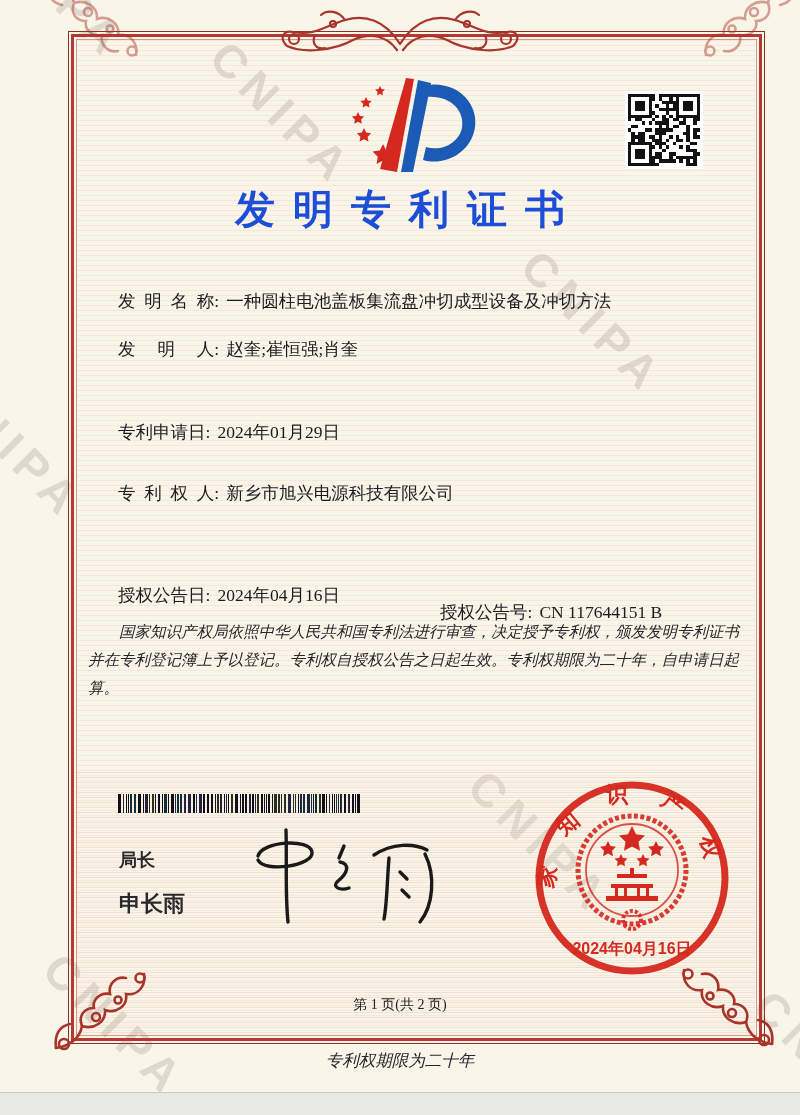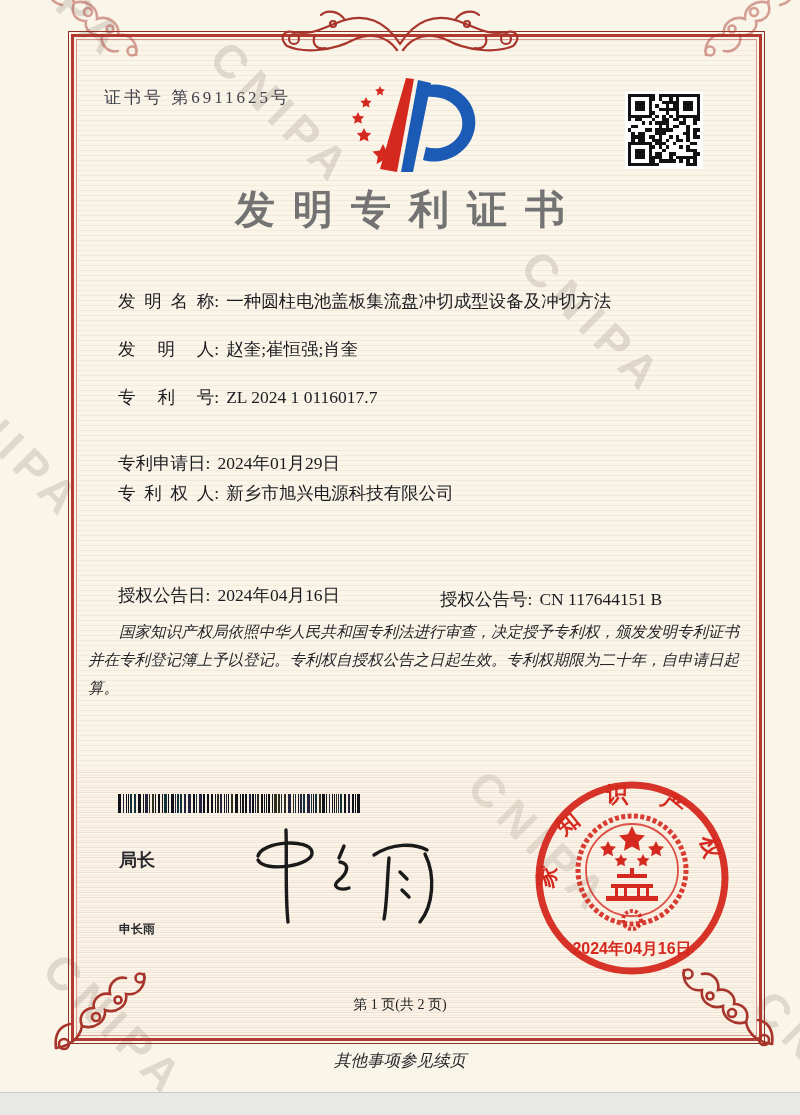--- a/index.html
+++ b/index.html
@@ -31,46 +31,46 @@
   .orn-bl{left:50px;top:960px;}
   .orn-br{left:678px;top:956px;transform:scaleX(-1);}
   .orn-tl{left:42px;top:-26px;transform:scaleY(-1);opacity:.45;}
   .orn-tr{left:700px;top:-26px;transform:scale(-1,-1);opacity:.45;}
 
   
   .cert-no{position:absolute;left:104px;top:86px;font-size:17px;color:#3f3f4a;letter-spacing:3px;}
   .logo{position:absolute;left:333px;top:72px;}
   .qr{position:absolute;left:625px;top:91px;width:78px;height:78px;background:#fff;padding:3px;box-sizing:border-box;}
   .title{position:absolute;left:0;right:0;top:182px;text-align:center;font-size:40px;font-weight:bold;
-         color:#737373;letter-spacing:18px;text-indent:18px;}
+         color:#1d4ed8;letter-spacing:18px;text-indent:18px;}
 
   
   .row{position:absolute;left:118px;font-size:17.5px;color:#1b1b20;}
   .lbl{white-space:pre;}
   .val{margin-left:7px;}
-  .r-name{top:289px}.r-inv{top:337px}.r-pat{top:385px}.r-fil{top:451px}
+  .r-name{top:289px}.r-inv{top:337px}.r-pat{top:385px}.r-fil{top:420px}
   .r-own{top:481px}.r-addr{top:529px}.r-grant{top:583px}
   .r-addr .val{display:inline-block;width:448px;vertical-align:top;line-height:27px;}
-  .pair2{position:absolute;left:322px;top:4px;white-space:nowrap;}
+  .pair2{position:absolute;left:322px;top:17px;white-space:nowrap;}
   .r-grant{width:640px;}
 
   
   .body-text{position:absolute;left:88px;top:618px;width:652px;font-size:15.5px;line-height:28px;
              color:#26262b;font-style:italic;}
   .body-text p{margin:0;text-indent:2em;}
 
   
   .barcode{position:absolute;left:118px;top:794px;width:248px;height:19px;}
   .bar{position:absolute;top:0;bottom:0;}
 
   
   .officer-title{position:absolute;left:119px;top:848px;font-size:18px;
        font-family:"Liberation Sans","DejaVu Sans",sans-serif;font-weight:600;color:#2a2a2e;}
-  .officer-name{position:absolute;left:119px;top:889px;font-size:12px;
-       font-family:Liberation Serif, serif;font-weight:600;color:#2a2a2e;margin-top:32px;}
+  .officer-name{position:absolute;left:119px;top:889px;font-size:22px;
+       font-family:Liberation Serif, serif;font-weight:600;color:#2a2a2e;}
   .sig{position:absolute;left:228px;top:824px;}
 
   
   .seal{position:absolute;left:530px;top:776px;width:204px;height:204px;}
 
   
   .page-no{position:absolute;left:0;right:0;top:996px;text-align:center;font-size:14px;color:#222;}
   .note{position:absolute;left:0;right:0;top:1050px;text-align:center;font-size:16.5px;
         font-style:italic;color:#26262b;}
   .bottom-bar{position:absolute;left:0;right:0;bottom:0;height:22px;background:#e8e8e4;
@@ -133,21 +133,20 @@
   <svg class="orn orn-br" width="100" height="95">
       <use href="#cornerFlourish" width="100" height="95"></use>
     </svg>
   <svg class="orn orn-tl" width="100" height="95">
       <use href="#cornerFlourish" width="100" height="95"></use>
     </svg>
   <svg class="orn orn-tr" width="100" height="95">
       <use href="#cornerFlourish" width="100" height="95"></use>
     </svg>
 
-  <div class="cert-no">证书号 第6911625号</div>
 
   <svg class="logo" width="150" height="108" viewBox="0 0 150 108">
     <g fill="#d5281e">
       <path d="M73,6 L81,7 L64,100 L47,97 Z"></path>
       <path d="M50,72 l3.2,6.6 7.3,1 -5.3,5.1 1.3,7.2 -6.5-3.4 -6.5,3.4 1.3-7.2 -5.3-5.1 7.3-1 Z"></path>
       <path d="M31,56 l2.2,4.5 5,.7 -3.6,3.5 .9,4.9 -4.5-2.3 -4.4,2.3 .8-4.9 -3.6-3.5 5-.7 Z"></path>
       <path d="M25,40 l1.9,3.9 4.3,.6 -3.1,3 .7,4.2 -3.8-2 -3.8,2 .7-4.2 -3.1-3 4.3-.6 Z"></path>
       <path d="M33,25 l1.7,3.5 3.9,.55 -2.8,2.7 .66,3.8 -3.46-1.8 -3.46,1.8 .66-3.8 -2.8-2.7 3.9-.55 Z"></path>
       <path d="M47,14 l1.5,3.1 3.4,.5 -2.5,2.4 .6,3.4 -3-1.6 -3,1.6 .6-3.4 -2.5-2.4 3.4-.5 Z"></path>
     </g>
@@ -402,23 +401,20 @@
   </div>
 
   <div class="title">发明专利证书</div>
 
   <div class="row r-name">
     <span class="lbl">发  明  名  称:</span><span class="val">一种圆柱电池盖板集流盘冲切成型设备及冲切方法</span>
   </div>
   <div class="row r-inv">
     <span class="lbl">发     明     人:</span><span class="val">赵奎;崔恒强;肖奎</span>
   </div>
-  <div class="row r-pat">
-    <span class="lbl">专     利     号:</span><span class="val">ZL 2024 1 0116017.7</span>
-  </div>
   <div class="row r-fil">
     <span class="lbl">专利申请日:</span><span class="val">2024年01月29日</span>
   </div>
   <div class="row r-own">
     <span class="lbl">专  利  权  人:</span><span class="val">新乡市旭兴电源科技有限公司</span>
   </div>
   <div class="row r-grant">
     <span><span class="lbl">授权公告日:</span><span class="val">2024年04月16日</span></span>
     <span class="pair2"><span class="lbl">授权公告号:</span><span class="val">CN 117644151 B</span></span>
   </div>
@@ -546,16 +542,16 @@
       <rect x="-26" y="18" width="52" height="5"></rect>
     </g>
     <path id="sealArc" d="M -70 30 A 76 76 0 1 1 70 30" fill="none"></path>
     <text font-size="22" font-weight="bold" fill="#d5281e" letter-spacing="30" text-anchor="middle" font-family="Liberation Serif, DejaVu Serif, serif">
       <textPath href="#sealArc" startOffset="50%">国家知识产权局</textPath>
     </text>
     <text x="0" y="76" font-size="16" font-weight="bold" fill="#d5281e" text-anchor="middle" font-family="Liberation Sans, DejaVu Sans, sans-serif">2024年04月16日</text>
   </svg>
 
   <div class="page-no">第 1 页(共 2 页)</div>
-  <div class="note">其他事项参见续页</div>
+  <div class="note">专利权期限为二十年</div>
   <div class="bottom-bar"></div>
 
 </div>
 
 </body></html>

